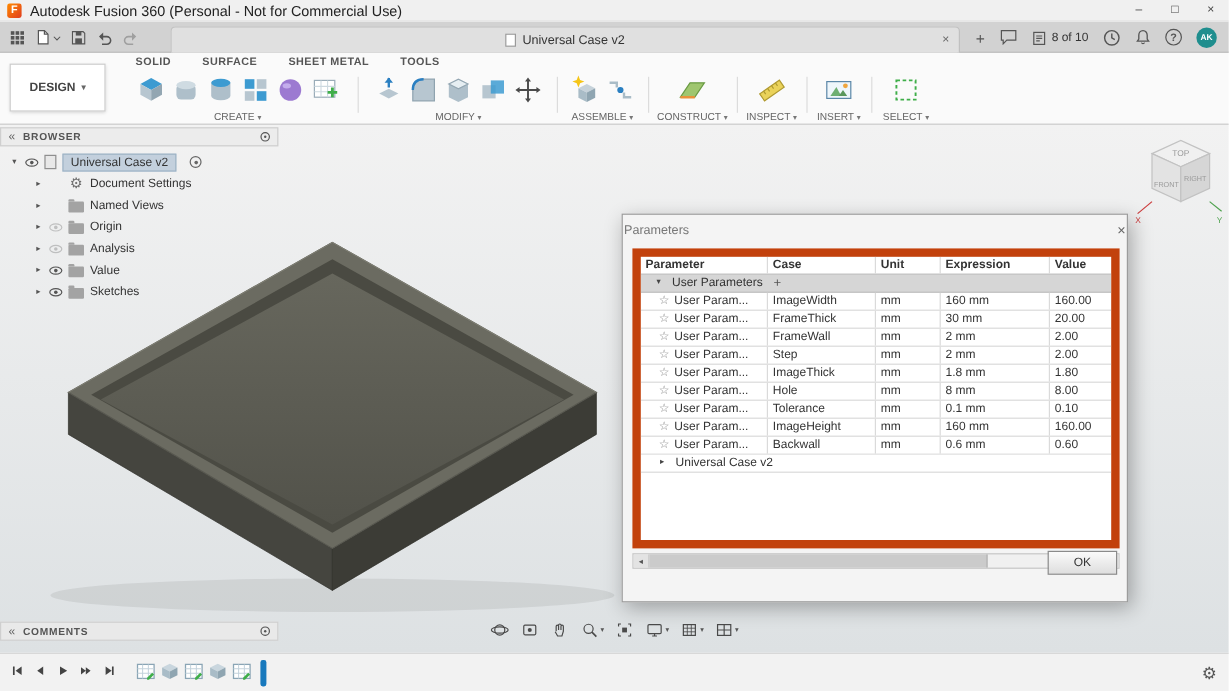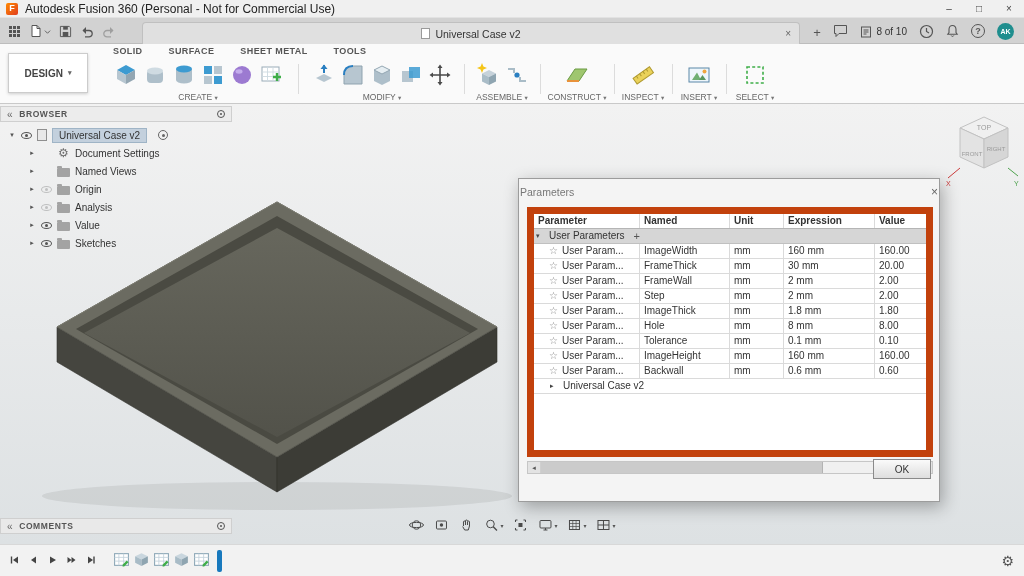--- a/index.html
+++ b/index.html
@@ -71,21 +71,21 @@
 
   
   .dialog{position:absolute;left:518px;top:178px;width:422px;height:324px;background:#f4f4f4;border:1px solid #9c9c9c;box-shadow:3px 5px 16px rgba(0,0,0,.3);z-index:10;font-size:10px}
   .dialog-title{height:26px;display:flex;align-items:center;padding:0 1px;font-size:10.5px;color:#777}
   .dialog-close{margin-left:auto;font-size:12px;color:#666}
   .ptable{position:absolute;left:8px;top:28px;width:406px;height:250px;background:#fff;border:7px solid #c2410c;overflow:hidden}
   .prow{display:grid;grid-template-columns:106px 90px 54px 91px 1fr;height:15px;line-height:14px;border-bottom:1px solid #dadada}
   .prow .cell{border-right:1px solid #dadada;padding:0 4px;overflow:hidden;white-space:nowrap}
   .prow .cell:last-child{border-right:none}
   .prow.header{font-weight:bold;border-bottom:1px solid #b5b5b5}
-  .prow.section{display:flex;align-items:center;gap:5px;background:#d6d6d6;border-bottom:1px solid #c0c0c0;padding-left:2px}
+  .prow.section{display:flex;align-items:center;gap:5px;background:#d6d6d6;border-bottom:1px solid #c0c0c0;padding-left:13px}
   .prow.section.noarrow{padding-left:18px}
   .sec-arrow{font-size:7px;color:#444;width:8px}
   .plus-glyph{font-size:11px;color:#555;margin-left:4px}
   .c-param{display:flex;align-items:center;gap:4px;padding-left:15px !important}
   .star{font-size:10px;color:#8a8a8a;line-height:1}
   .prow.modelrow{display:flex;align-items:center;gap:5px;padding-left:16px;background:#fff}
   .hscroll{position:absolute;left:8px;top:282px;width:406px;height:13px;background:#f0f0f0;border:1px solid #c6c6c6;display:flex;align-items:center}
   .hs-btn{width:13px;height:100%;background:#e3e3e3;display:flex;align-items:center;justify-content:center;font-size:7px;color:#555;border-right:1px solid #cfcfcf}
   .hs-btn.right{border-right:none;border-left:1px solid #cfcfcf;margin-left:auto}
   .hs-thumb{width:282px;height:100%;background:#cbcbcb;border-right:1px solid #b3b3b3}
@@ -478,21 +478,21 @@
 
   <div class="dialog">
     <div class="dialog-title">
       <span>Parameters</span>
       <span class="dialog-close">×</span>
     </div>
 
     <div class="ptable">
       <div class="prow header">
         <div class="cell">Parameter</div>
-        <div class="cell">Named</div>
+        <div class="cell">Case</div>
         <div class="cell">Unit</div>
         <div class="cell">Expression</div>
         <div class="cell">Value</div>
       </div>
 
 
       <div class="prow section">
         <span class="sec-arrow">▾</span>
         <span>User Parameters</span>
         <span class="plus-glyph">+</span>

